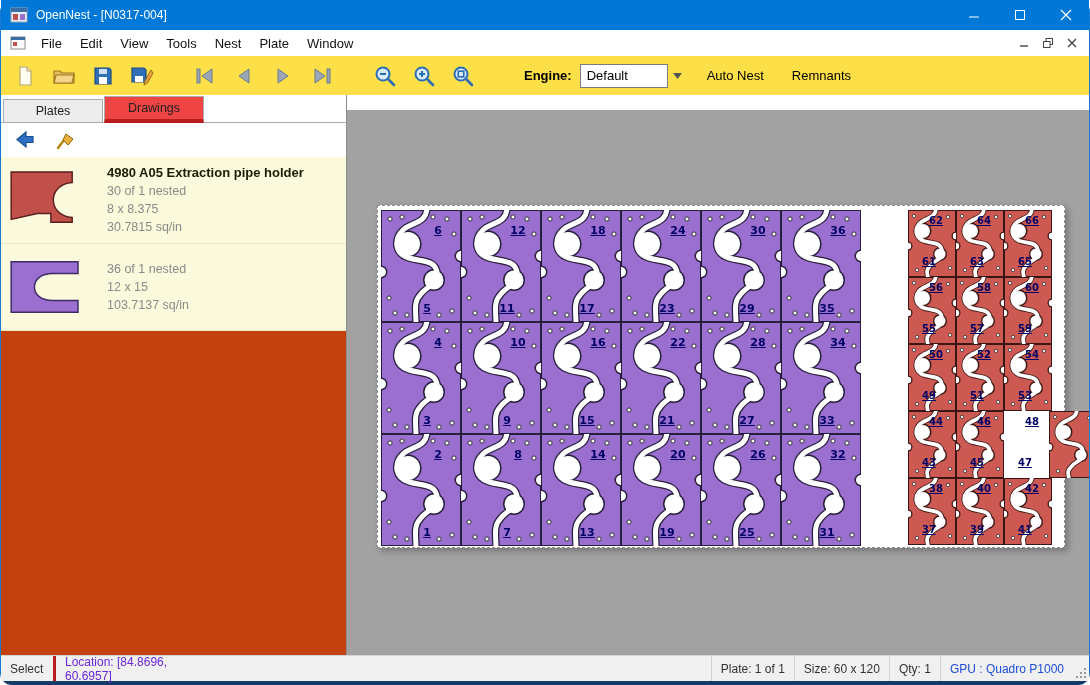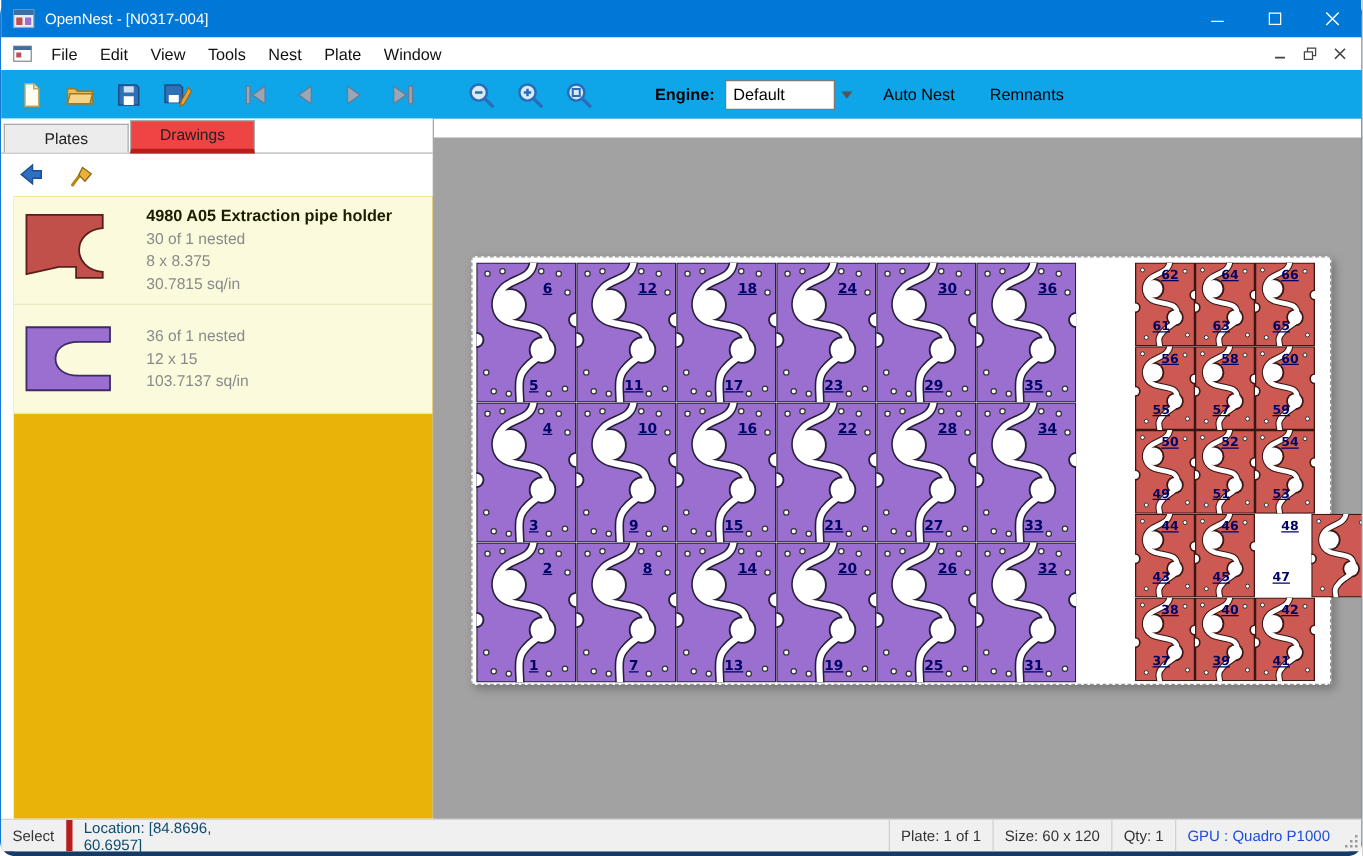--- a/index.html
+++ b/index.html
@@ -15,41 +15,41 @@
   .tbtn{width:46px;height:30px;display:flex;align-items:center;justify-content:center;cursor:default;}
 
   
   .menubar{height:26px;background:#fff;display:flex;align-items:center;flex:0 0 auto;font-size:13px;color:#111;}
   .menubar .mdi-icon{width:16px;height:16px;margin:0 6px 0 9px;}
   .menu-item{padding:4px 9px;cursor:default;}
   .menubar .spacer{flex:1;}
   .mdi-btn{width:22px;height:20px;display:flex;align-items:center;justify-content:center;margin-right:2px;}
 
   
-  .toolbar{height:39px;background:#0ea5e9;display:flex;align-items:center;flex:0 0 auto;font-size:13px;}
+  .toolbar{height:39px;background:#fde047;display:flex;align-items:center;flex:0 0 auto;font-size:13px;}
   .tb-btn{width:30px;height:30px;display:flex;align-items:center;justify-content:center;margin-left:9px;}
   .tb-gap{width:24px;}
   .engine-label{font-weight:bold;margin-left:46px;margin-right:8px;}
   .engine-combo{width:74px;height:22px;border:1px solid #7a7a7a;background:#fff;display:flex;align-items:center;
     padding:0 6px;font-size:13px;}
   .engine-drop{width:15px;height:24px;display:flex;align-items:center;justify-content:center;margin-left:2px;}
   .text-btn{margin-left:16px;padding:4px 6px;cursor:default;}
 
   
   .content{flex:1;display:flex;min-height:0;}
 
   
   .sidebar{width:345px;flex:0 0 auto;background:#fff;border-right:1px solid #8c8c8c;display:flex;flex-direction:column;}
   .tabstrip{height:27px;display:flex;align-items:flex-end;border-bottom:1px solid #ababab;background:#fff;padding-left:2px;}
   .tab{box-sizing:border-box;width:100px;height:23px;display:flex;align-items:center;justify-content:center;
     font-size:12.5px;color:#222;border:1px solid #ababab;border-bottom:none;background:#ececec;margin-right:1px;cursor:default;}
   .tab.active{height:27px;background:#ef4444;margin-bottom:-1px;border-bottom:4px solid #b91c1c;}
   .minibar{height:34px;display:flex;align-items:center;padding-left:10px;gap:12px;background:#fff;}
   .mini-btn{width:28px;height:26px;display:flex;align-items:center;justify-content:center;}
-  .drawings-list{flex:1;overflow:hidden;background:#eab308;margin-left:10px;}
+  .drawings-list{flex:1;overflow:hidden;background:#c2410c;}
   .drawing-item{display:flex;align-items:center;background:#fcfadc;border-bottom:1px solid #ece7c2;padding:6px 6px;min-height:74px;cursor:default;}
   .thumb{width:100px;flex:0 0 auto;display:flex;align-items:center;}
   .drawing-text{flex:1;min-width:0;}
   .drawing-title{font-weight:bold;font-size:13px;color:#1c1c00;margin-bottom:2px;}
   .drawing-sub{font-size:12.5px;color:#8a8a8a;line-height:18px;}
 
   
   .canvas{flex:1;position:relative;background:#a2a2a2;overflow:hidden;}
   .canvas-top-strip{position:absolute;top:0;left:0;right:0;height:15px;background:#fff;}
   .plate{position:absolute;left:30px;top:110px;width:686px;height:341px;background:#fff;
@@ -60,21 +60,21 @@
     text-decoration:underline;line-height:12px;font-family:"DejaVu Sans",sans-serif;}
   .rcell .pnum{font-size:10px;}
   .pfill{fill:var(--c-purple,#9a6fd0);}
   .rfill{fill:var(--c-red,#cd5a52);}
 
   
   .statusbar{height:25px;background:#f0f0f0;border-top:1px solid #d4d4d4;display:flex;align-items:stretch;
     font-size:12px;color:#333;flex:0 0 auto;}
   .sb-sec{display:flex;align-items:center;padding:0 9px;}
   .sb-sec.mode{width:34px;}
-  .sb-sec.loc{color:#0c4a6e;border-left:5px solid #b91c1c;width:140px;}
+  .sb-sec.loc{color:#6d28d9;border-left:3px solid #b91c1c;width:140px;}
   .sb-spacer{flex:1;}
   .sb-right{border-left:1px solid #d0d0d0;}
   .sb-gpu{color:#1d4ed8;}
   .sb-grip{display:flex;align-items:flex-end;justify-content:flex-end;width:14px;padding:0 2px 2px 0;}
 </style>
 </head>
 <body>
 
 <svg width="0" height="0" style="position:absolute" aria-hidden="true">
   <defs>

